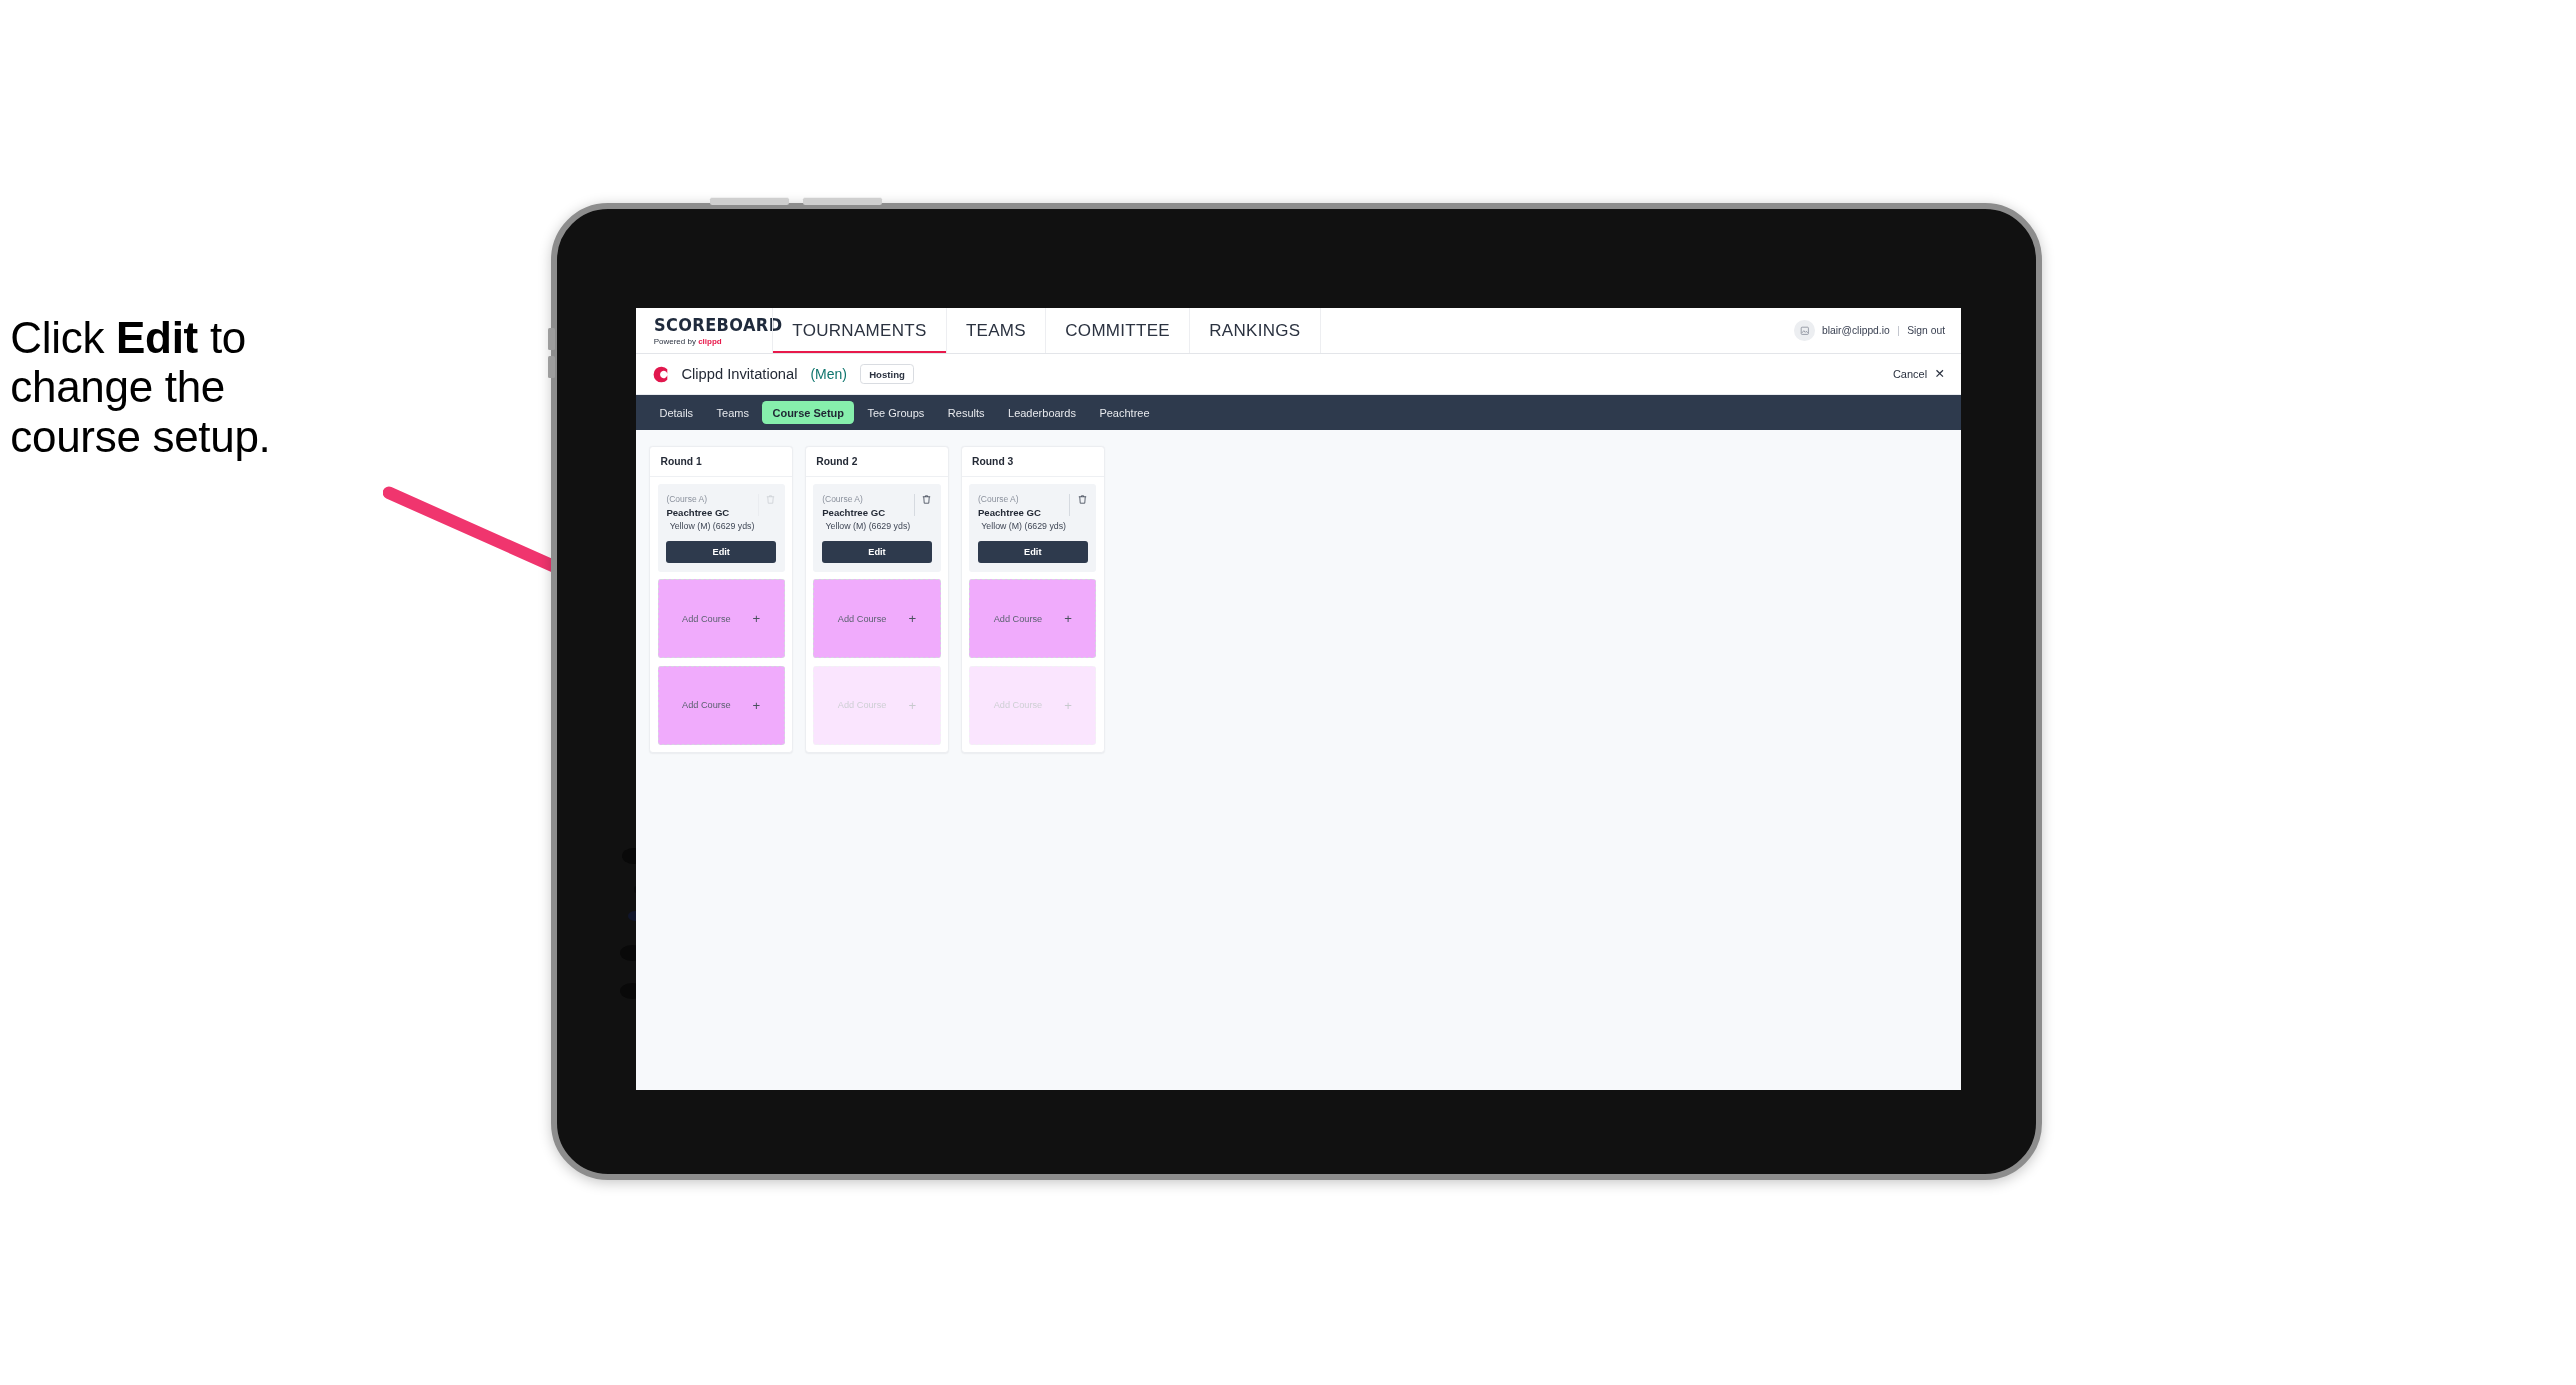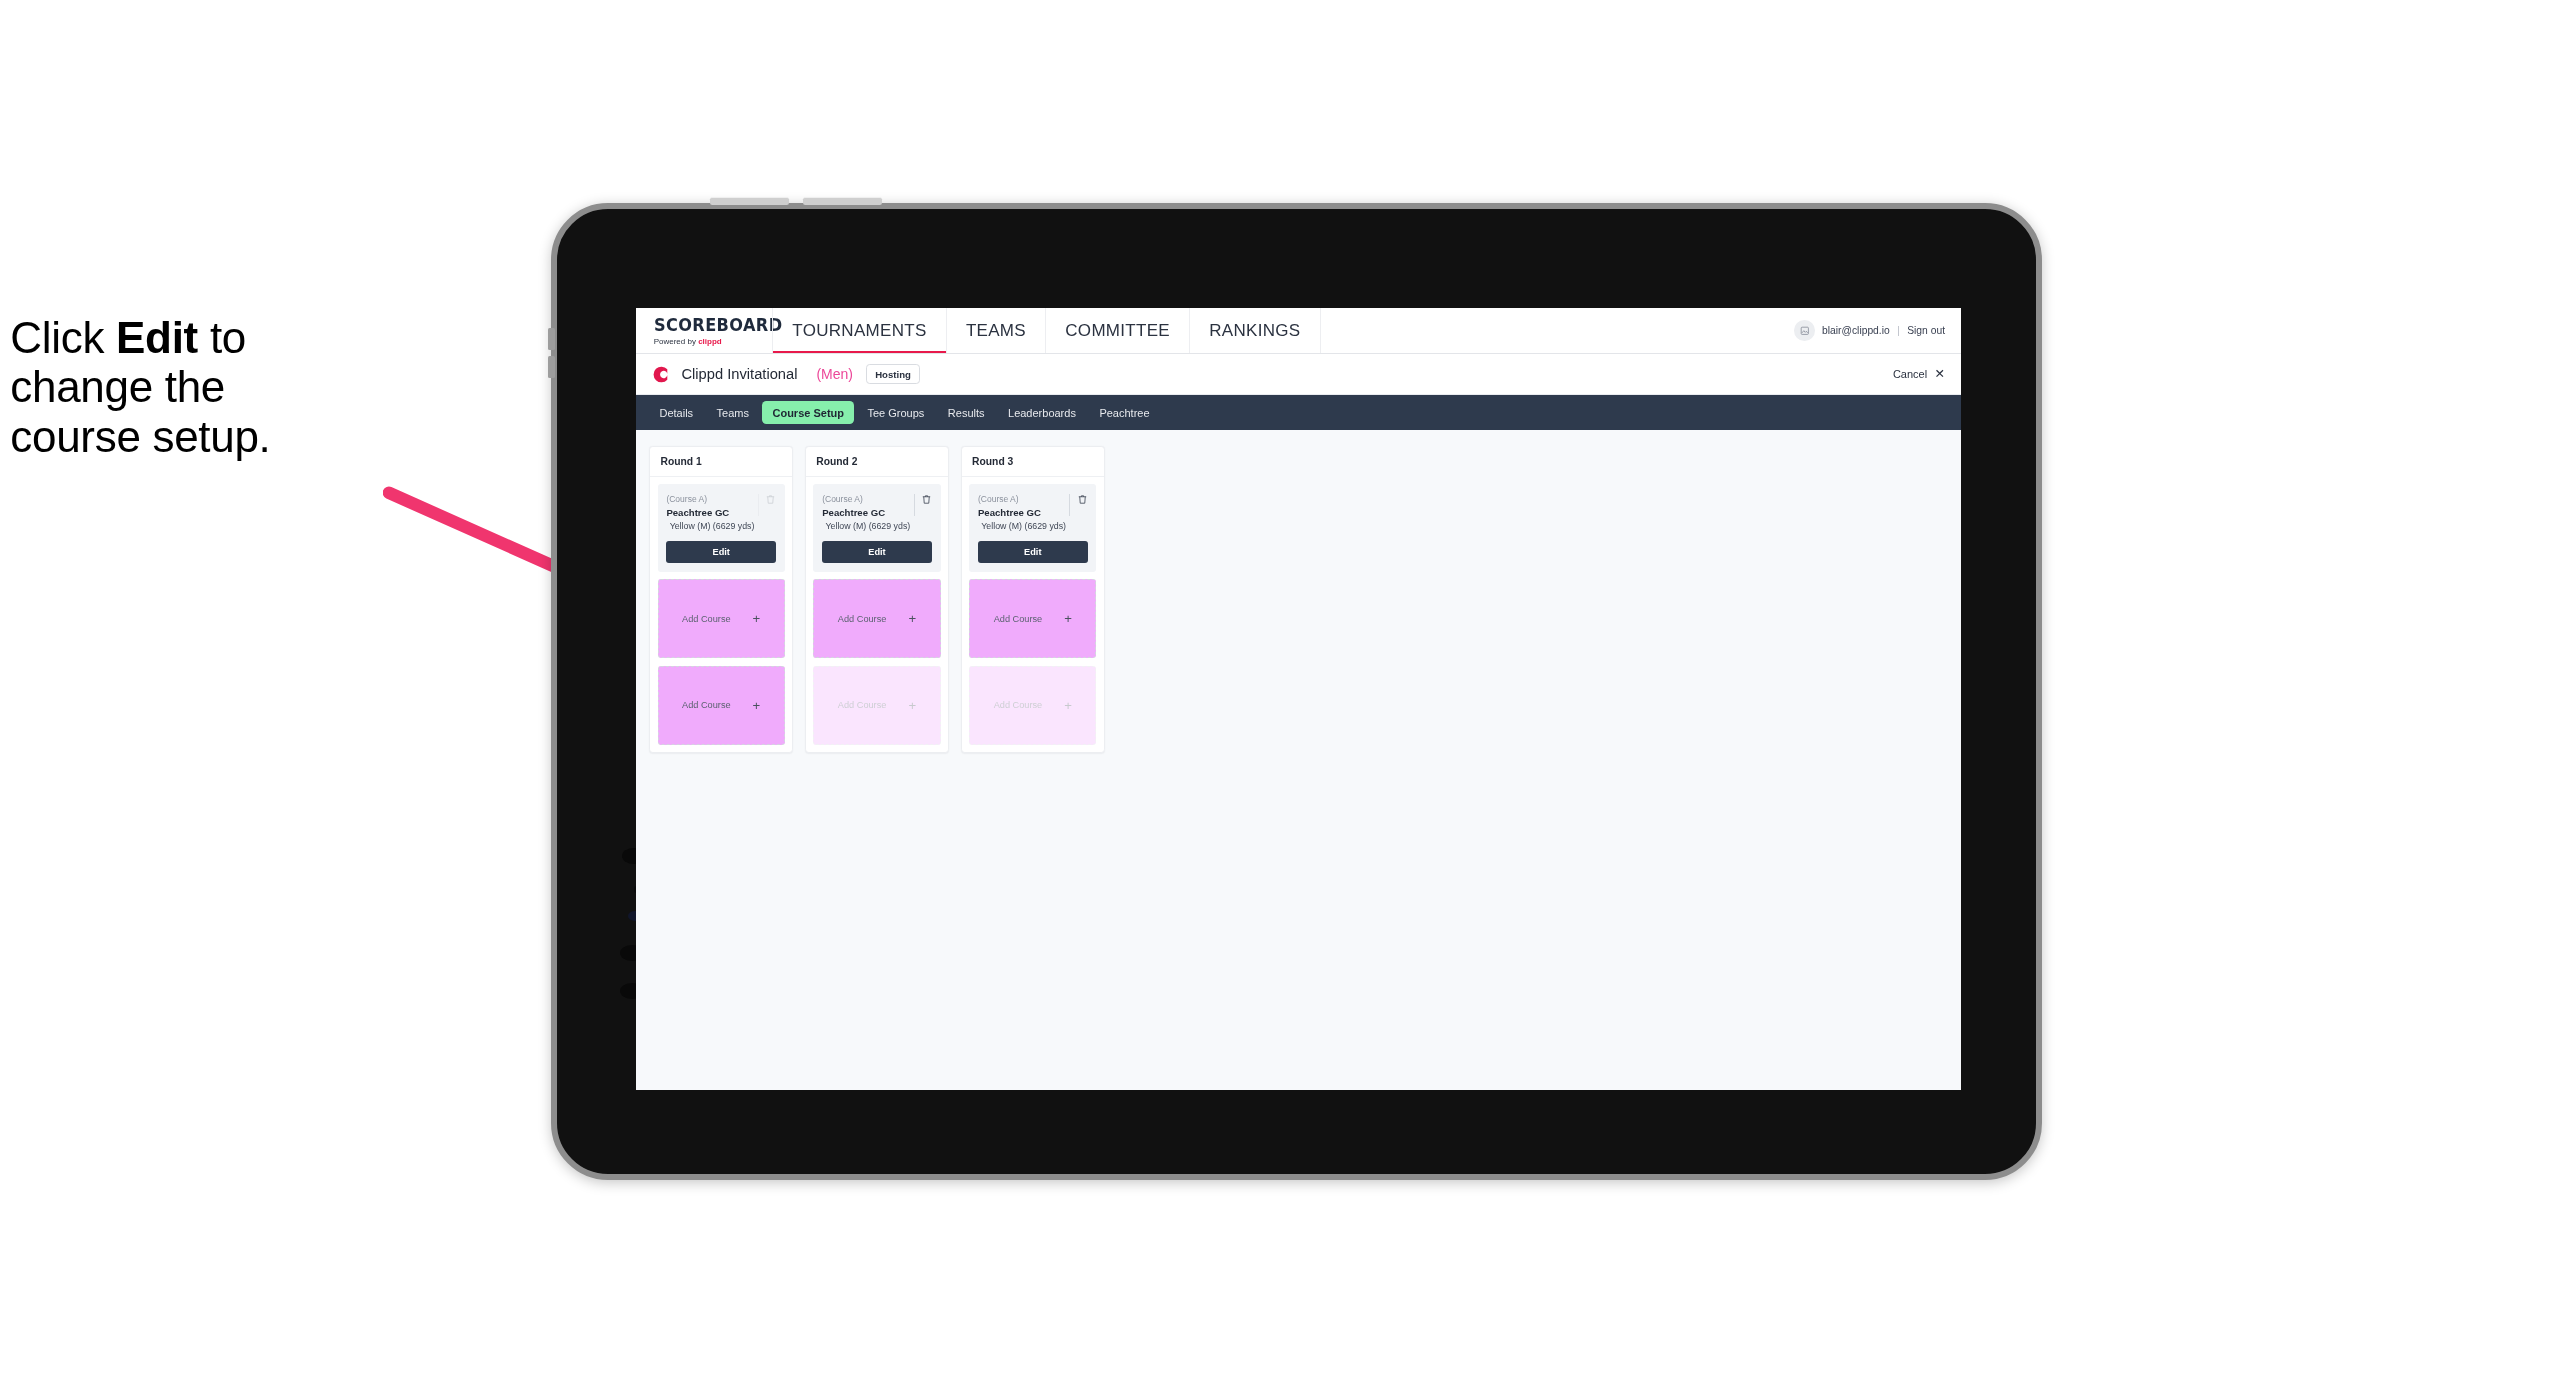--- a/index.html
+++ b/index.html
@@ -94,21 +94,21 @@
   
   .tourhead {
     height: 41px; background: #ffffff; display: flex; align-items: center;
     padding: 0 16px 0 13.2px; border-bottom: 0.7px solid #e9ebef;
   }
   .clogo {
     width: 22px; height: 22px; margin-right: 10.3px; flex: none;
     display: flex; align-items: center; justify-content: center;
   }
   .tour-title { font-size: 14.7px; color: #242a36; }
-  .tour-gender { font-size: 14px; color: #ec4899; margin-left: 19px; }
+  .tour-gender { font-size: 14px; color: #0f766e; margin-left: 13px; }
   .hosting-badge {
     margin-left: 13.2px; border: 0.7px solid #d9dce1; border-radius: 3.7px;
     padding: 3.7px 8px; font-size: 9.6px; font-weight: 700; color: #2b3240;
   }
   .cancel-wrap {
     margin-left: auto; display: flex; align-items: center; gap: 7.4px;
     font-size: 11px; color: #2b3240;
   }
   .x-glyph { font-size: 12.5px; line-height: 1; }
 

